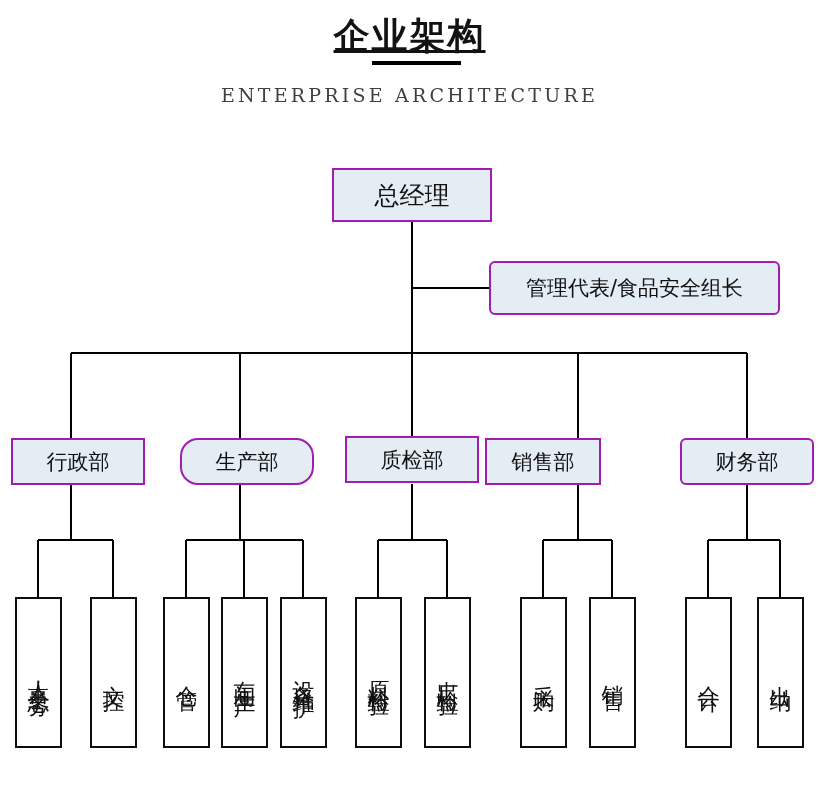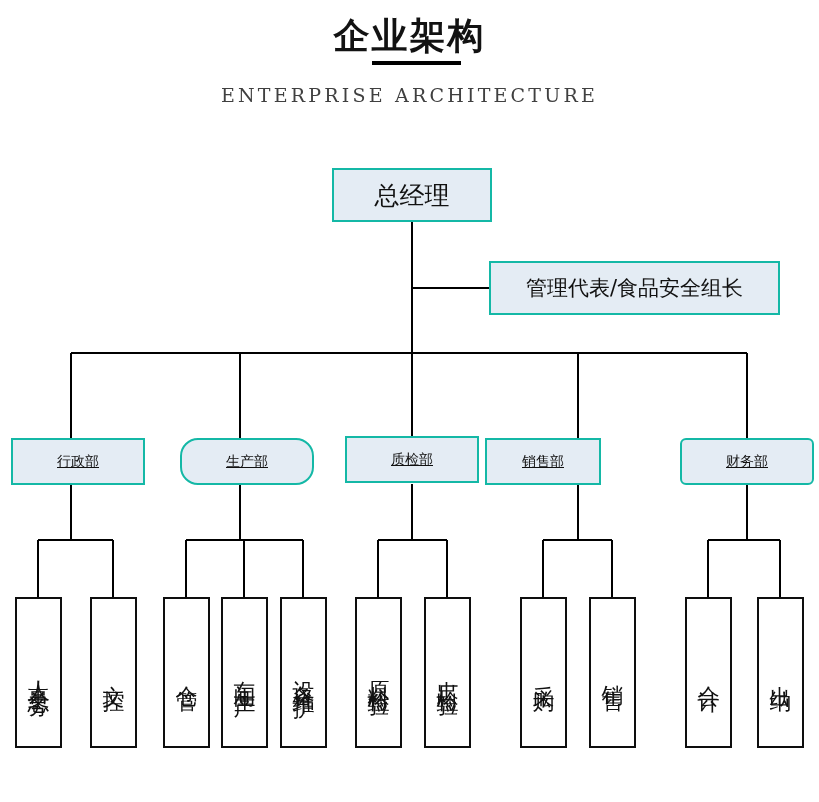--- a/index.html
+++ b/index.html
@@ -28,20 +28,21 @@
     position: absolute;
     left: 0;
     top: 14px;
     width: 819px;
     text-align: center;
     font-size: 36px;
     font-weight: bold;
     letter-spacing: 2px;
     color: #121212;
     line-height: 44px;
+    text-decoration: underline;
   }
   #title-divider {
     position: absolute;
     left: 372px;
     top: 61px;
     width: 89px;
     height: 4px;
     background: #000000;
   }
   #chart-subtitle {
@@ -77,31 +78,30 @@
     box-sizing: border-box;
     display: flex;
     align-items: center;
     justify-content: center;
     text-align: center;
   }
   .node.level-root,
   .node.level-staff,
   .node.level-dept {
     background: #e4ecf4;
-    border: 2px solid #14b8a6;
+    border: 2px solid #a21caf;
   }
   .node.level-root {
     font-size: 25px;
   }
   .node.level-staff {
     font-size: 21px;
   }
   .node.level-dept {
-    font-size: 14px;
-    text-decoration: underline;
+    font-size: 21px;
   }
   .node.level-leaf {
     background: #ffffff;
     border: 2px solid #0e0e0e;
     font-size: 22px;
     writing-mode: vertical-rl;
     text-orientation: upright;
     letter-spacing: 5px;
     line-height: 1;
   }
@@ -157,21 +157,21 @@
   <line x1="747" y1="484" x2="747" y2="540"></line>
   <line x1="708" y1="540" x2="780" y2="540"></line>
   <line x1="708" y1="540" x2="708" y2="597"></line>
   <line x1="780" y1="540" x2="780" y2="597"></line>
 </svg>
 
 <div class="node level-root" style="left:332px; top:168px; width:160px; height:54px;">
   <span class="node-label">总经理</span>
 </div>
 
-<div class="node level-staff" style="left:489px; top:261px; width:291px; height:54px;">
+<div class="node level-staff" style="left:489px; top:261px; width:291px; height:54px;border-radius:6px;">
   <span class="node-label">管理代表/食品安全组长</span>
 </div>
 
 <div class="node level-dept" style="left:11px; top:438px; width:134px; height:47px;">
   <span class="node-label">行政部</span>
 </div>
 <div class="node level-dept" style="left:180px; top:438px; width:134px; height:47px;border-radius:18px;">
   <span class="node-label">生产部</span>
 </div>
 <div class="node level-dept" style="left:345px; top:436px; width:134px; height:47px;">

